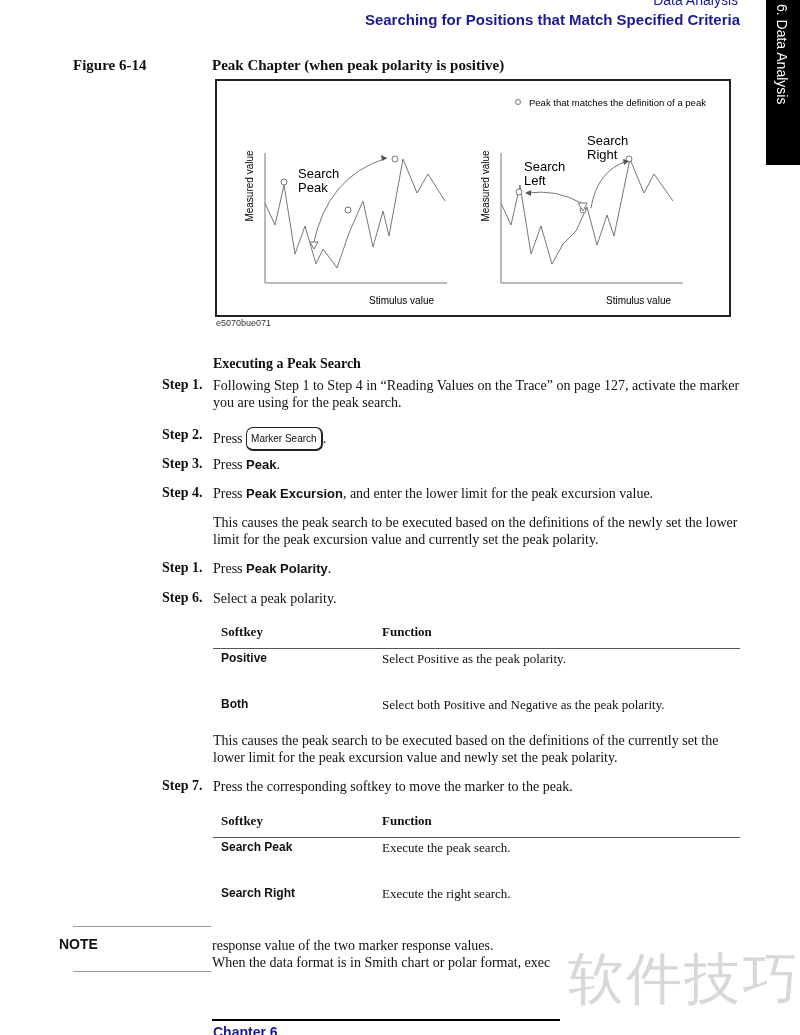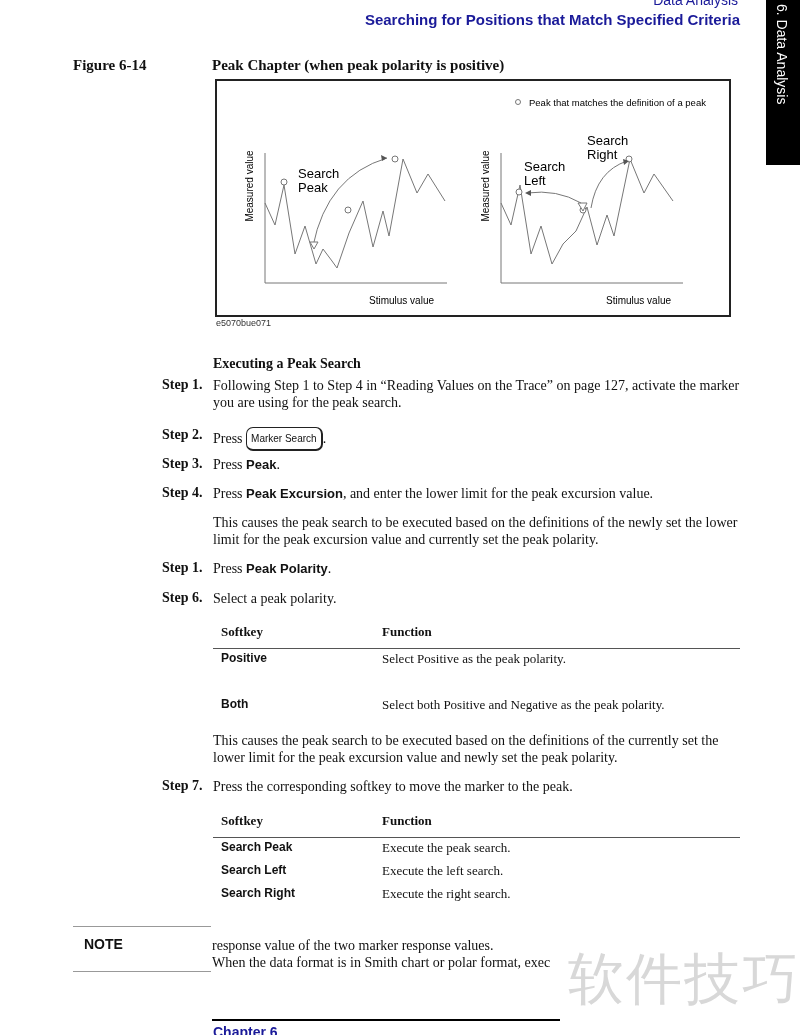--- a/index.html
+++ b/index.html
@@ -20,21 +20,21 @@
   .step-txt { left: 213px; width: 530px; font-size: 14px; line-height: 17px; }
   .sans-b { font-family: "Liberation Sans", sans-serif; font-weight: bold; font-size: 13px; }
   .key { display: inline-block; font-family: "Liberation Sans", sans-serif; font-size: 10px; border: 1px solid #222; border-right-width: 2px; border-bottom-width: 2px; border-radius: 7px; padding: 4px 4px; line-height: 13px; vertical-align: 1px; }
   .tbl { left: 213px; width: 527px; }
   .tbl .th { position: absolute; top: 0; font-weight: bold; font-size: 13px; }
   .tbl .rule { position: absolute; left: 0; top: 24px; width: 527px; border-top: 1px solid #555; }
   .tbl .row { position: absolute; left: 0; width: 527px; height: 23px; }
   .tbl .c1 { position: absolute; left: 8px; font-family: "Liberation Sans", sans-serif; font-weight: bold; font-size: 12px; }
   .tbl .c2 { position: absolute; left: 169px; font-size: 13px; }
   .note-rule { left: 73px; width: 138px; border-top: 1px solid #999; }
-  .note-lbl { left: 84px; top: 936px; font-family: "Liberation Sans", sans-serif; font-weight: bold; font-size: 14px; }
+  .note-lbl { left: 59px; top: 936px; font-family: "Liberation Sans", sans-serif; font-weight: bold; font-size: 14px; }
   .note-txt { left: 212px; top: 937px; width: 348px; font-size: 14px; line-height: 17px; overflow: hidden; white-space: nowrap; }
   .foot-rule { left: 212px; top: 1019px; width: 348px; border-top: 2px solid #000; }
   .foot-ch { left: 213px; top: 1024px; font-family: "Liberation Sans", sans-serif; font-weight: bold; font-size: 14px; color: #1a1a99; }
   .watermark { left: 568px; top: 942px; font-family: "DejaVu Sans", sans-serif; font-size: 56px; color: #d8d8d8; letter-spacing: 2px; }
 </style>
 </head>
 <body>
 
 <div class="abs hdr-small">Data Analysis</div>
 <div class="abs hdr-title">Searching for Positions that Match Specified Criteria</div>
@@ -141,24 +141,20 @@
 <div class="abs step-txt" style="top:778px">Press the corresponding softkey to move the marker to the peak.</div>
 
 <div class="abs tbl" style="top:813px; height:100px">
   <div class="th" style="left:8px">Softkey</div>
   <div class="th" style="left:169px">Function</div>
   <div class="rule"></div>
   <div class="row" style="top:27px">
     <span class="c1">Search Peak</span>
     <span class="c2">Execute the peak search.</span>
   </div>
-  <div class="row" style="top:50px">
-    <span class="c1">Search Left</span>
-    <span class="c2">Execute the left search.</span>
-  </div>
   <div class="row" style="top:73px">
     <span class="c1">Search Right</span>
     <span class="c2">Execute the right search.</span>
   </div>
 </div>
 
 <div class="abs note-rule" style="top:926px"></div>
 <div class="abs note-lbl">NOTE</div>
 <div class="abs note-txt">
   <div>response value of the two marker response values.</div>

